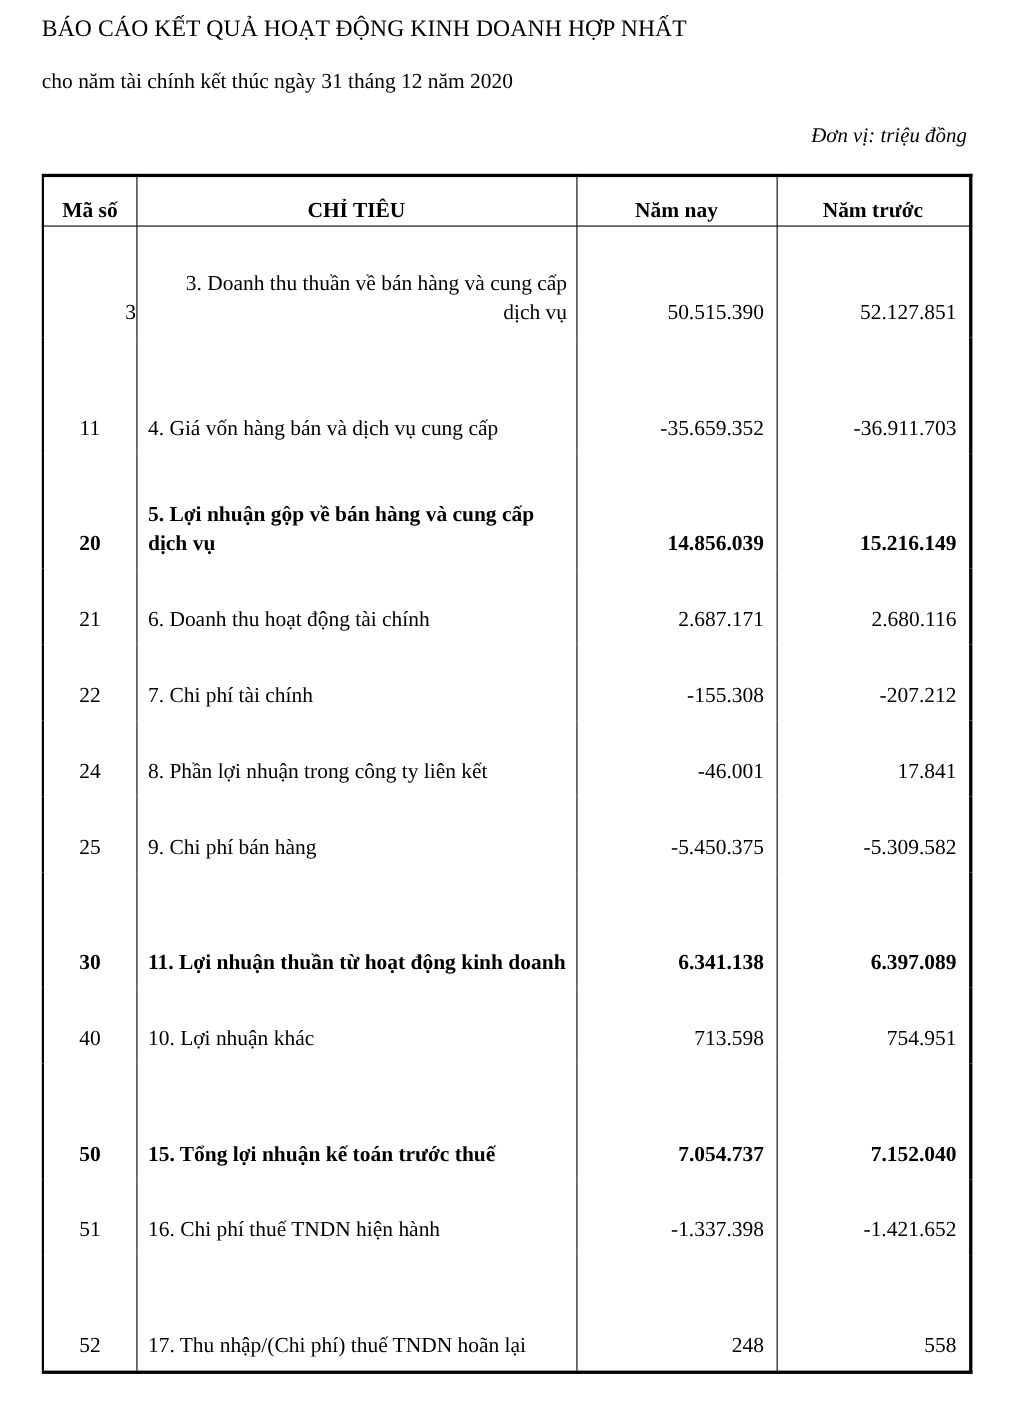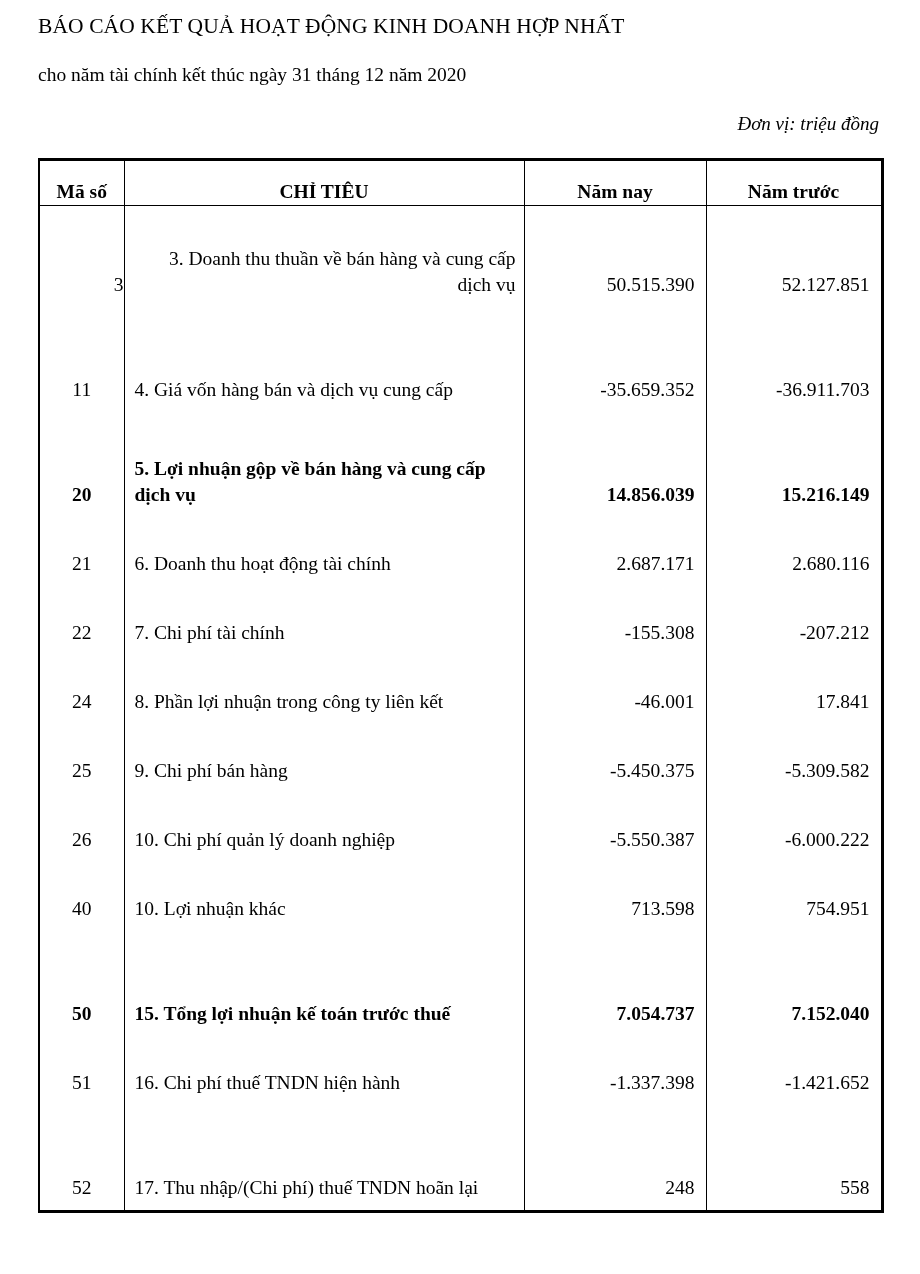--- a/index.html
+++ b/index.html
@@ -171,25 +171,25 @@
           <td class="desc"> 8. Phần lợi nhuận trong công ty liên kết</td>
           <td class="num">-46.001</td>
           <td class="num">17.841</td>
         </tr>
         <tr class="r-short">
           <td class="code">25</td>
           <td class="desc">9. Chi phí bán hàng</td>
           <td class="num">-5.450.375</td>
           <td class="num">-5.309.582</td>
         </tr>
-        <tr class="r-short">
-          <td class="code">26</td>
-          <td class="desc">10. Chi phí quản lý doanh nghiệp</td>
-          <td class="num">-5.550.387</td>
-          <td class="num">-6.000.222</td>
+        <tr class="bold r-tall">
+          <td class="code">30</td>
+          <td class="desc">11. Lợi nhuận thuần từ hoạt động kinh doanh</td>
+          <td class="num">6.341.138</td>
+          <td class="num">6.397.089</td>
         </tr>
         <tr class="r-short">
           <td class="code">40</td>
           <td class="desc">10. Lợi nhuận khác</td>
           <td class="num">713.598</td>
           <td class="num">754.951</td>
         </tr>
         <tr class="bold r-tall">
           <td class="code">50</td>
           <td class="desc">15. Tổng lợi nhuận kế toán trước thuế</td>

